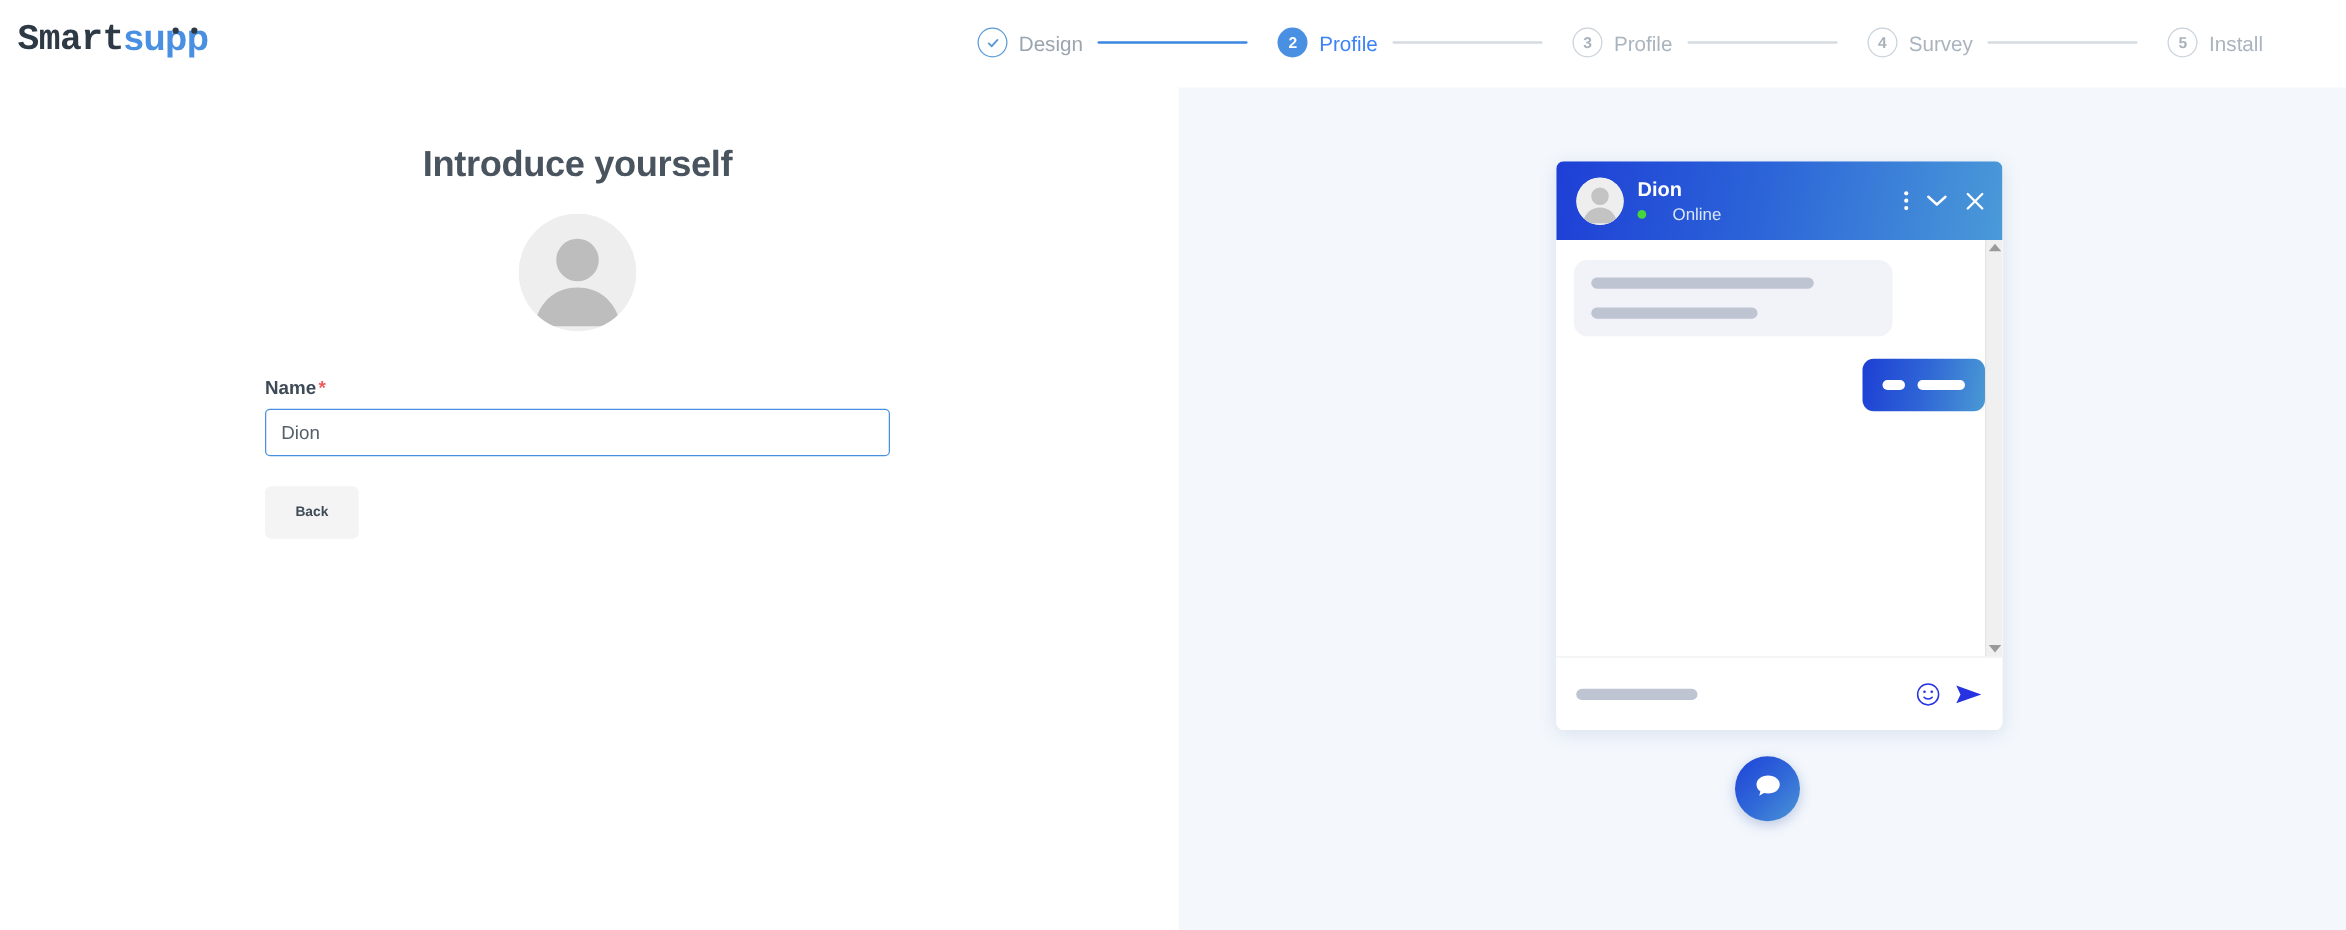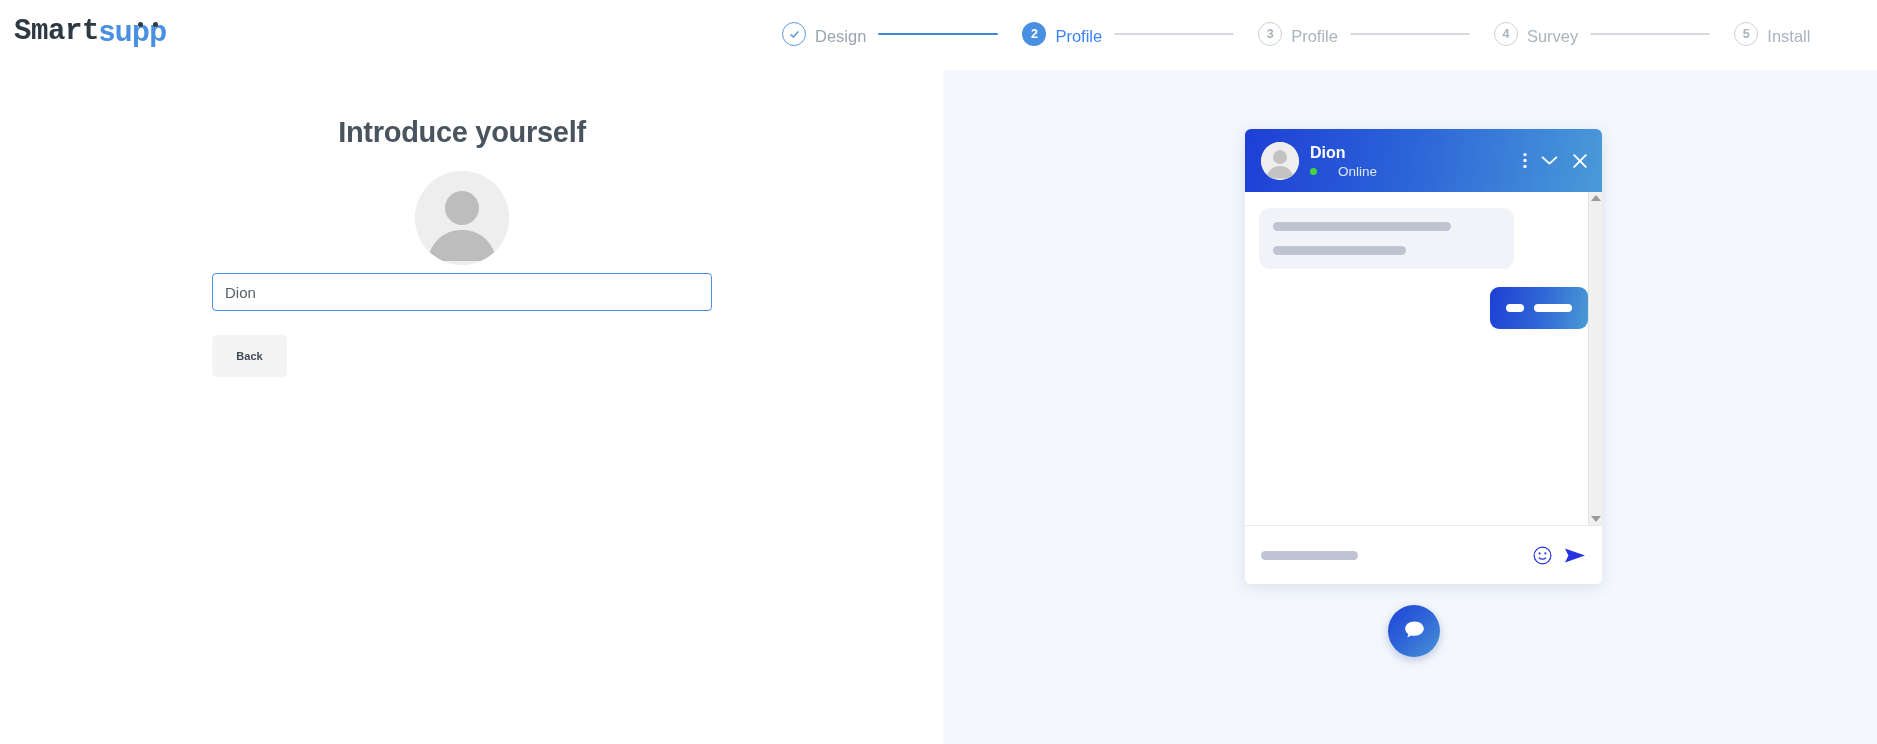--- a/index.html
+++ b/index.html
@@ -464,20 +464,23 @@
     <div class="avatar-wrap">
       <div class="avatar">
         <svg width="94" height="94" viewBox="0 0 94 94">
           <circle cx="47" cy="47" r="47" fill="#eeeeee"></circle>
           <circle cx="47" cy="37" r="17" fill="#bdbdbd"></circle>
           <path d="M12 90 C17 68 31 59 47 59 C63 59 77 68 82 90 Z" fill="#bdbdbd"></path>
         </svg>
       </div>
     </div>
 
+    <div class="field-label">
+      <span>Name</span><span class="req-star">*</span>
+    </div>
 
     <input class="name-input" type="text" value="Dion" style="">
 
     <div class="btn-row">
       <button class="btn-back">Back</button>
     </div>
 
   </div>
 </div>
 

